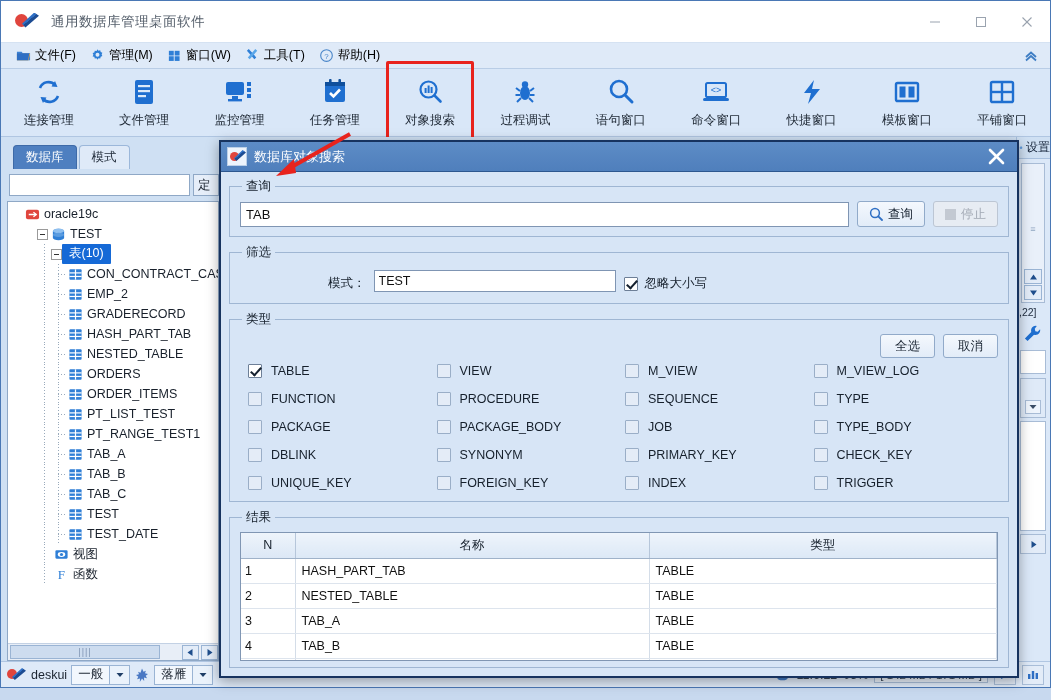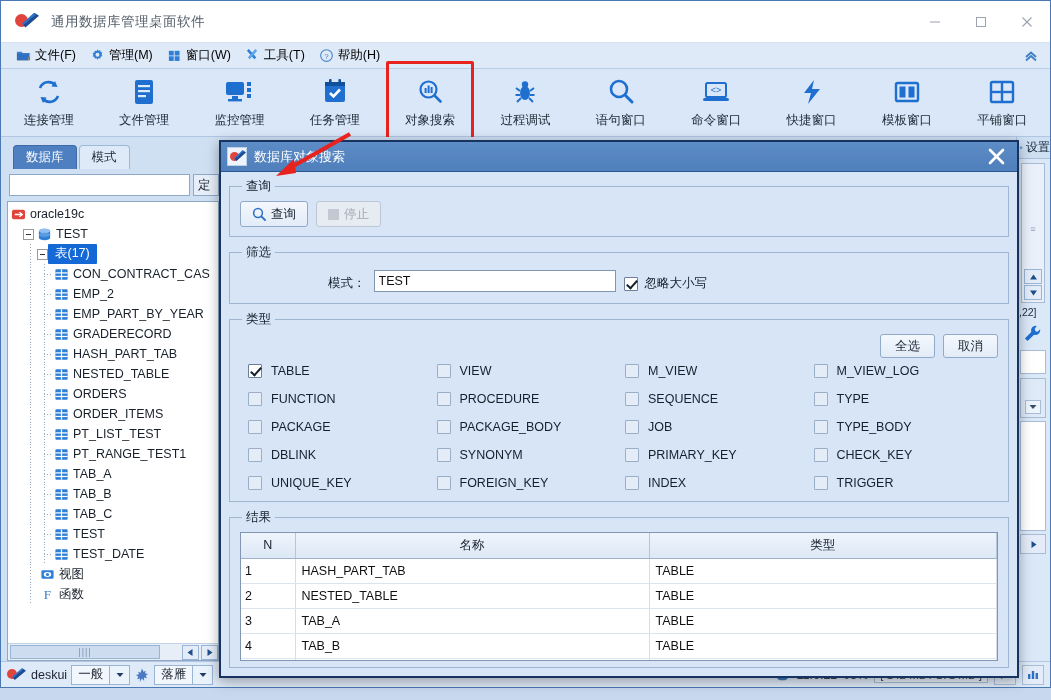--- a/index.html
+++ b/index.html
@@ -132,21 +132,21 @@
     border: 1px solid #8fa8c6; background: #e6eef9;
     font-size: 12.5px; color: #1b2430;
     display: flex; align-items: center; padding-left: 4px;
     flex: 0 0 auto;
   }
   .tree-wrap {
     flex: 1 1 auto; min-height: 0;
     background: #ffffff; border: 1px solid #8fa8c6;
     position: relative; overflow: hidden;
   }
-  .tree { padding: 2px 0 0 0; font-size: 12.5px; color: #18202b; }
+  .tree { padding: 2px 0 0 14px; font-size: 12.5px; color: #18202b; }
   .tnode { display: flex; align-items: center; height: 20px; white-space: nowrap; }
   .tnode .twig { width: 15px; height: 20px; flex: 0 0 auto; position: relative; }
   .tnode .tlabel { padding-left: 4px; }
   .tnode.sel .tlabel {
     background: #1569d6; color: #ffffff; padding: 1px 7px 2px 7px; border-radius: 1px;
   }
   .exp-box {
     width: 11px; height: 11px; border: 1px solid #9a9a9a; background: #fff;
     position: relative; display: inline-block;
   }
@@ -631,21 +631,21 @@
                     <path d="M2 4.2v7.6c0 1.3 2.7 2.3 6 2.3s6-1 6-2.3V4.2z" fill="#2f7fd6"></path>
                     <ellipse cx="8" cy="4.2" rx="6" ry="2.3" fill="#8fc0f0"></ellipse>
                     <ellipse cx="8" cy="8.3" rx="6" ry="2.3" fill="#5a9ce0"></ellipse>
                   </svg></span>
                 <span class="tlabel">TEST</span>
               </div>
               <div class="tnode sel">
                 <span class="twig"></span>
                 <span class="dotline"></span>
                 <span class="exp-box"></span>
-                <span class="tlabel">表(17)</span>
+                <span class="tlabel">表(10)</span>
               </div>
               <div class="tnode">
                 <span class="twig"></span>
                 <span class="dotline"></span>
                 <span class="dotline elbow"></span>
                 <span class="icon-sq" style="margin-left:3px"><svg width="15" height="15" viewBox="0 0 16 16">
                     <rect x="1.5" y="2.5" width="13" height="11" rx="1" fill="#2f7fd6"></rect>
                     <line x1="1.5" y1="6.3" x2="14.5" y2="6.3" stroke="#fff" stroke-width="1.3"></line>
                     <line x1="1.5" y1="10.1" x2="14.5" y2="10.1" stroke="#fff" stroke-width="1.3"></line>
                     <line x1="8" y1="2.5" x2="8" y2="13.5" stroke="#fff" stroke-width="1.3"></line>
@@ -656,32 +656,20 @@
                 <span class="twig"></span>
                 <span class="dotline"></span>
                 <span class="dotline elbow"></span>
                 <span class="icon-sq" style="margin-left:3px"><svg width="15" height="15" viewBox="0 0 16 16">
                     <rect x="1.5" y="2.5" width="13" height="11" rx="1" fill="#2f7fd6"></rect>
                     <line x1="1.5" y1="6.3" x2="14.5" y2="6.3" stroke="#fff" stroke-width="1.3"></line>
                     <line x1="1.5" y1="10.1" x2="14.5" y2="10.1" stroke="#fff" stroke-width="1.3"></line>
                     <line x1="8" y1="2.5" x2="8" y2="13.5" stroke="#fff" stroke-width="1.3"></line>
                   </svg></span>
                 <span class="tlabel">EMP_2</span>
-              </div>
-              <div class="tnode">
-                <span class="twig"></span>
-                <span class="dotline"></span>
-                <span class="dotline elbow"></span>
-                <span class="icon-sq" style="margin-left:3px"><svg width="15" height="15" viewBox="0 0 16 16">
-                    <rect x="1.5" y="2.5" width="13" height="11" rx="1" fill="#2f7fd6"></rect>
-                    <line x1="1.5" y1="6.3" x2="14.5" y2="6.3" stroke="#fff" stroke-width="1.3"></line>
-                    <line x1="1.5" y1="10.1" x2="14.5" y2="10.1" stroke="#fff" stroke-width="1.3"></line>
-                    <line x1="8" y1="2.5" x2="8" y2="13.5" stroke="#fff" stroke-width="1.3"></line>
-                  </svg></span>
-                <span class="tlabel">EMP_PART_BY_YEAR</span>
               </div>
               <div class="tnode">
                 <span class="twig"></span>
                 <span class="dotline"></span>
                 <span class="dotline elbow"></span>
                 <span class="icon-sq" style="margin-left:3px"><svg width="15" height="15" viewBox="0 0 16 16">
                     <rect x="1.5" y="2.5" width="13" height="11" rx="1" fill="#2f7fd6"></rect>
                     <line x1="1.5" y1="6.3" x2="14.5" y2="6.3" stroke="#fff" stroke-width="1.3"></line>
                     <line x1="1.5" y1="10.1" x2="14.5" y2="10.1" stroke="#fff" stroke-width="1.3"></line>
                     <line x1="8" y1="2.5" x2="8" y2="13.5" stroke="#fff" stroke-width="1.3"></line>
@@ -972,20 +960,21 @@
           <line x1="16" y1="3" x2="3" y2="16" stroke="#ffffff" stroke-width="2.6" stroke-linecap="round"></line>
         </svg>
       </div>
     </div>
 
     <div class="dlg-body">
 
       <fieldset class="grp">
         <legend>查询</legend>
         <div class="q-row">
+          <input class="q-input" type="text" value="TAB" style="">
           <div class="btn">
             <svg width="14" height="14" viewBox="0 0 14 14">
               <circle cx="6" cy="6" r="4.4" fill="none" stroke="#2f6fc4" stroke-width="1.5"></circle>
               <line x1="9.3" y1="9.3" x2="13" y2="13" stroke="#2f6fc4" stroke-width="1.8" stroke-linecap="round"></line>
             </svg>
             <span>查询</span>
           </div>
           <div class="btn disabled">
             <span class="sq-gray"></span>
             <span>停止</span>

